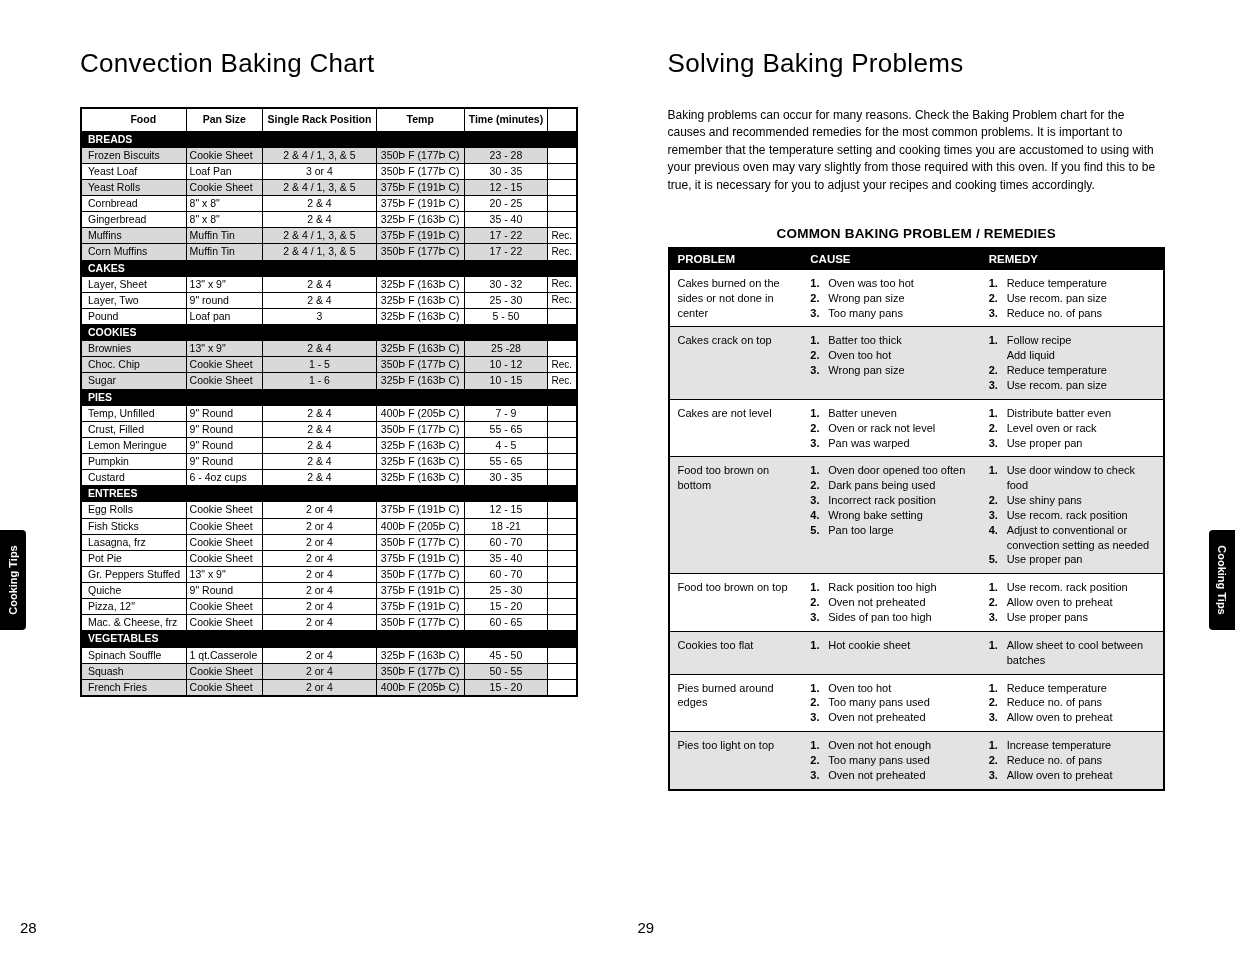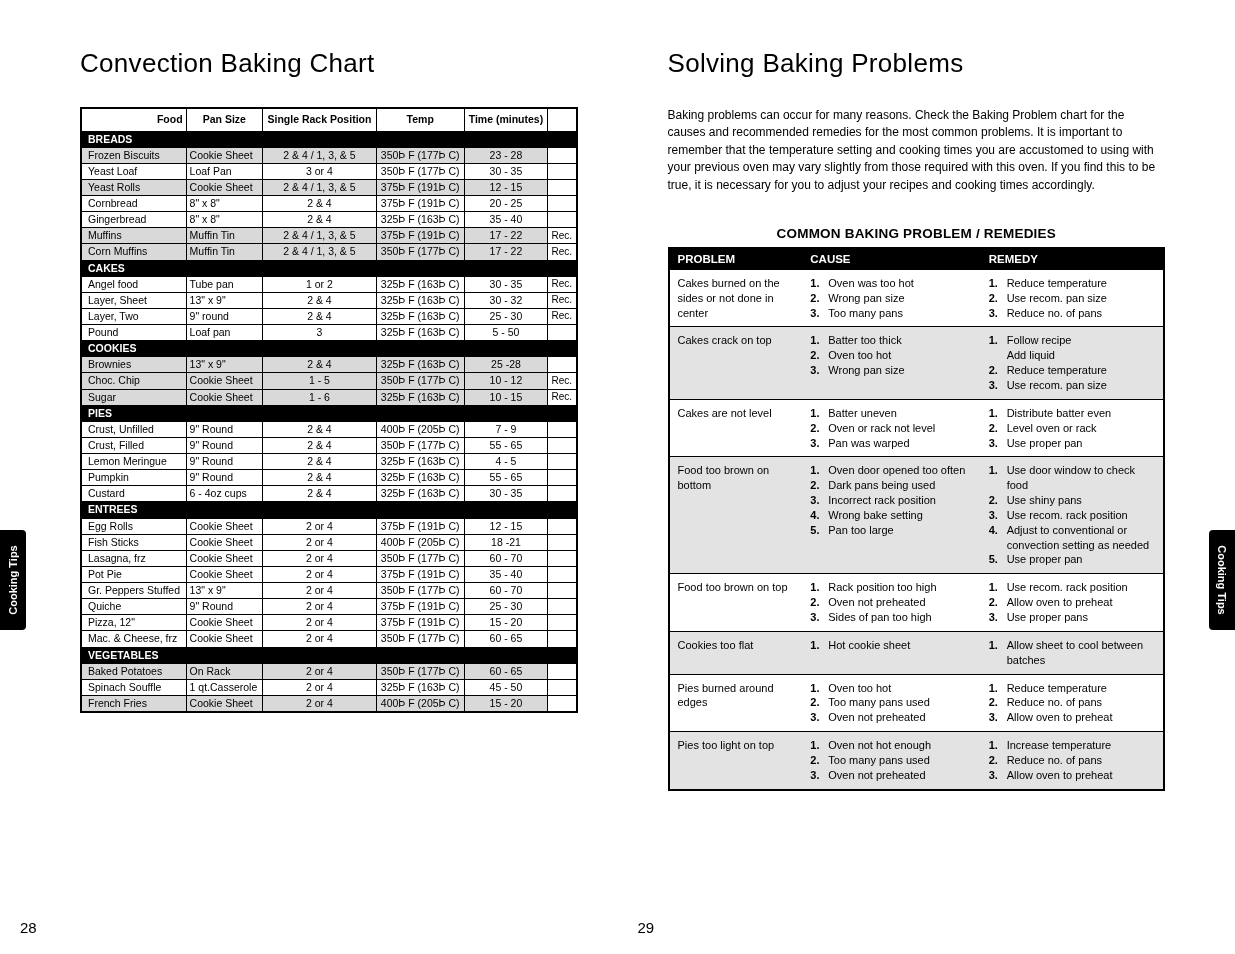--- a/index.html
+++ b/index.html
@@ -64,21 +64,21 @@
     border: 2px solid #000;
   }
   table.chart th {
     background: #fff;
     font-weight: 700;
     padding: 5px 3px;
     border: 1px solid #000;
     text-align: center;
     line-height: 1.1;
   }
-  table.chart th:first-child { text-align: right; padding-left: 22px; }
+  table.chart th:first-child { text-align: center; padding-left: 22px; }
   table.chart td {
     border: 1px solid #000;
     padding: 1px 3px;
     text-align: center;
     line-height: 1.25;
     height: 15px;
   }
   table.chart td:first-child { text-align: left; padding-left: 6px; }
   table.chart td:nth-child(2) { text-align: left; }
   table.chart tr.section td {
@@ -214,28 +214,20 @@
           <td>Muffin Tin</td>
           <td>2 &amp; 4 / 1, 3, &amp; 5</td>
           <td>350Þ F (177Þ C)</td>
           <td>17 - 22</td>
           <td class="rec">Rec.</td>
         </tr>
         <tr class="section">
           <td colspan="6">CAKES</td>
         </tr>
         <tr>
-          <td>Angel food</td>
-          <td>Tube pan</td>
-          <td>1 or 2</td>
-          <td>325Þ F (163Þ C)</td>
-          <td>30 - 35</td>
-          <td class="rec">Rec.</td>
-        </tr>
-        <tr>
           <td>Layer, Sheet</td>
           <td>13" x 9"</td>
           <td>2 &amp; 4</td>
           <td>325Þ F (163Þ C)</td>
           <td>30 - 32</td>
           <td class="rec">Rec.</td>
         </tr>
         <tr>
           <td>Layer, Two</td>
           <td>9" round</td>
@@ -276,21 +268,21 @@
           <td>Cookie Sheet</td>
           <td>1 - 6</td>
           <td>325Þ F (163Þ C)</td>
           <td>10 - 15</td>
           <td class="rec">Rec.</td>
         </tr>
         <tr class="section">
           <td colspan="6">PIES</td>
         </tr>
         <tr>
-          <td>Crust, Unfilled</td>
+          <td>Temp, Unfilled</td>
           <td>9" Round</td>
           <td>2 &amp; 4</td>
           <td>400Þ F (205Þ C)</td>
           <td>7 - 9</td>
           <td class="rec"></td>
         </tr>
         <tr>
           <td>Crust, Filled</td>
           <td>9" Round</td>
           <td>2 &amp; 4</td>
@@ -385,34 +377,34 @@
           <td>Mac. &amp; Cheese, frz</td>
           <td>Cookie Sheet</td>
           <td>2 or 4</td>
           <td>350Þ F (177Þ C)</td>
           <td>60 - 65</td>
           <td class="rec"></td>
         </tr>
         <tr class="section">
           <td colspan="6">VEGETABLES</td>
         </tr>
-        <tr class="shaded">
-          <td>Baked Potatoes</td>
-          <td>On Rack</td>
-          <td>2 or 4</td>
-          <td>350Þ F (177Þ C)</td>
-          <td>60 - 65</td>
-          <td class="rec"></td>
-        </tr>
         <tr>
           <td>Spinach Souffle</td>
           <td>1 qt.Casserole</td>
           <td>2 or 4</td>
           <td>325Þ F (163Þ C)</td>
           <td>45 - 50</td>
+          <td class="rec"></td>
+        </tr>
+        <tr class="shaded">
+          <td>Squash</td>
+          <td>Cookie Sheet</td>
+          <td>2 or 4</td>
+          <td>350Þ F (177Þ C)</td>
+          <td>50 - 55</td>
           <td class="rec"></td>
         </tr>
         <tr class="shaded">
           <td>French Fries</td>
           <td>Cookie Sheet</td>
           <td>2 or 4</td>
           <td>400Þ F (205Þ C)</td>
           <td>15 - 20</td>
           <td class="rec"></td>
         </tr>

